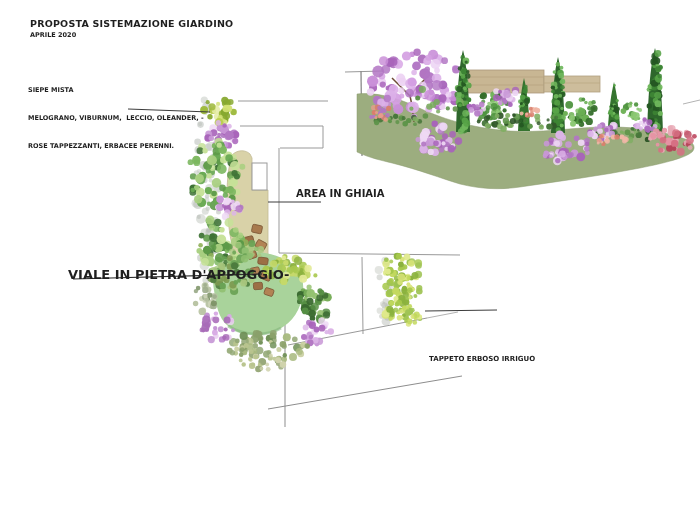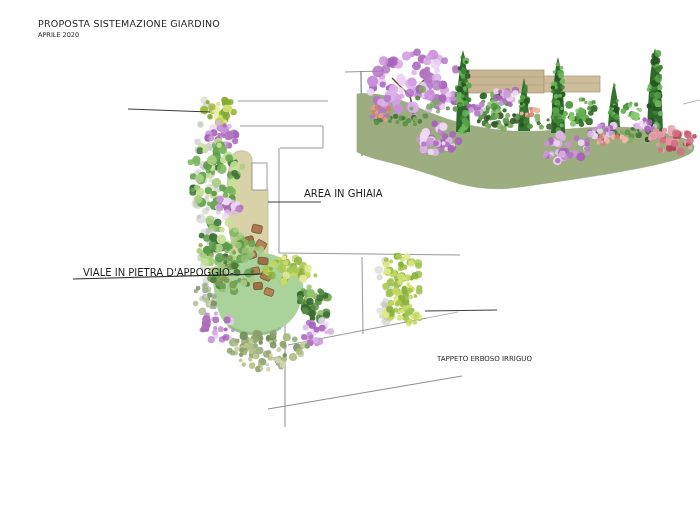--- a/index.html
+++ b/index.html
@@ -1,24 +1,24 @@
 <!DOCTYPE html>
 <html><head>
 <meta charset="utf-8">
 <style>
   html,body{margin:0;padding:0;background:#ffffff;}
   #page{position:relative;width:700px;height:525px;background:#ffffff;overflow:hidden;
         font-family:"DejaVu Sans", "Liberation Sans", sans-serif;}
   svg{position:absolute;left:0;top:0;}
-  .label{position:absolute;font-weight:normal;color:#1f1f1f;white-space:pre;line-height:1.45;margin-left:8px;}
+  .label{position:absolute;font-weight:bold;color:#1f1f1f;white-space:pre;line-height:1.45;}
   .title{left:30px;top:17px;font-size:9.5px;letter-spacing:.2px;}
   .subtitle{left:30px;top:31px;font-size:6.5px;}
   .siepe{left:28px;top:67px;font-size:6.5px;}
   .ghiaia{left:296px;top:187px;font-size:10px;}
-  .viale{left:75px;top:266px;font-size:10px;}
+  .viale{left:68px;top:266px;font-size:13px;}
   .tappeto{left:429px;top:354px;font-size:7px;}
 </style>
 </head>
 <body>
 
 <div id="page">
 
   <svg id="art" width="700" height="525" viewBox="0 0 700 525">
 
     <g id="under-lines" stroke="#999999" stroke-width="1" fill="none">
@@ -1554,18 +1554,21 @@
       <line x1="268" y1="202" x2="321" y2="202"></line>
       <line x1="73" y1="279" x2="262" y2="274" stroke="#2e2e2e" stroke-width="1.2"></line>
       <line x1="425" y1="311" x2="497" y2="310"></line>
     </g>
   </svg>
 
   <div class="label title">PROPOSTA SISTEMAZIONE GIARDINO</div>
   <div class="label subtitle">APRILE 2020</div>
 
   <div class="label siepe">
+    <div>SIEPE MISTA</div>
+    <div>MELOGRANO, VIBURNUM,  LECCIO, OLEANDER, -</div>
+    <div>ROSE TAPPEZZANTI, ERBACEE PERENNI.</div>
   </div>
 
   <div class="label ghiaia">AREA IN GHIAIA</div>
   <div class="label viale">VIALE IN PIETRA D'APPOGGIO-</div>
   <div class="label tappeto">TAPPETO ERBOSO IRRIGUO</div>
 </div>
 
 </body></html>

